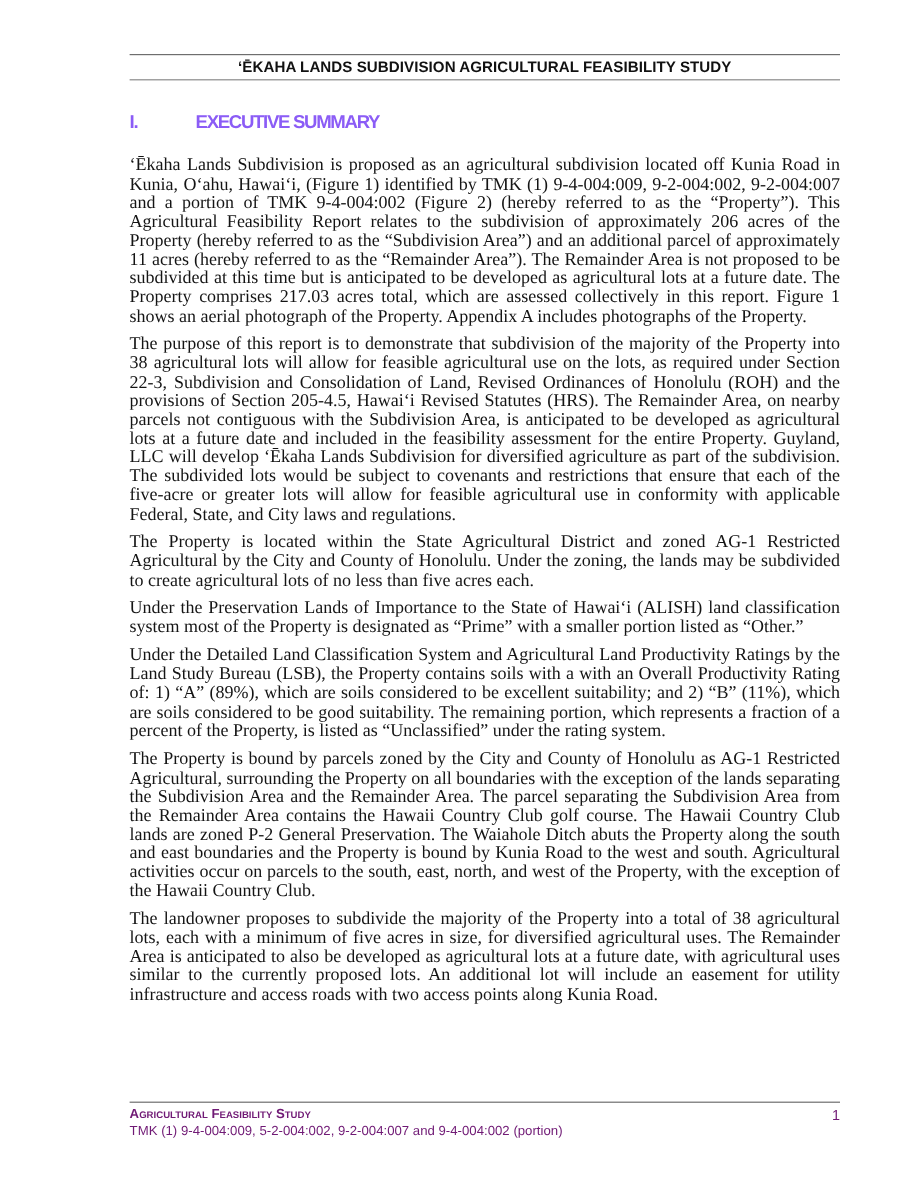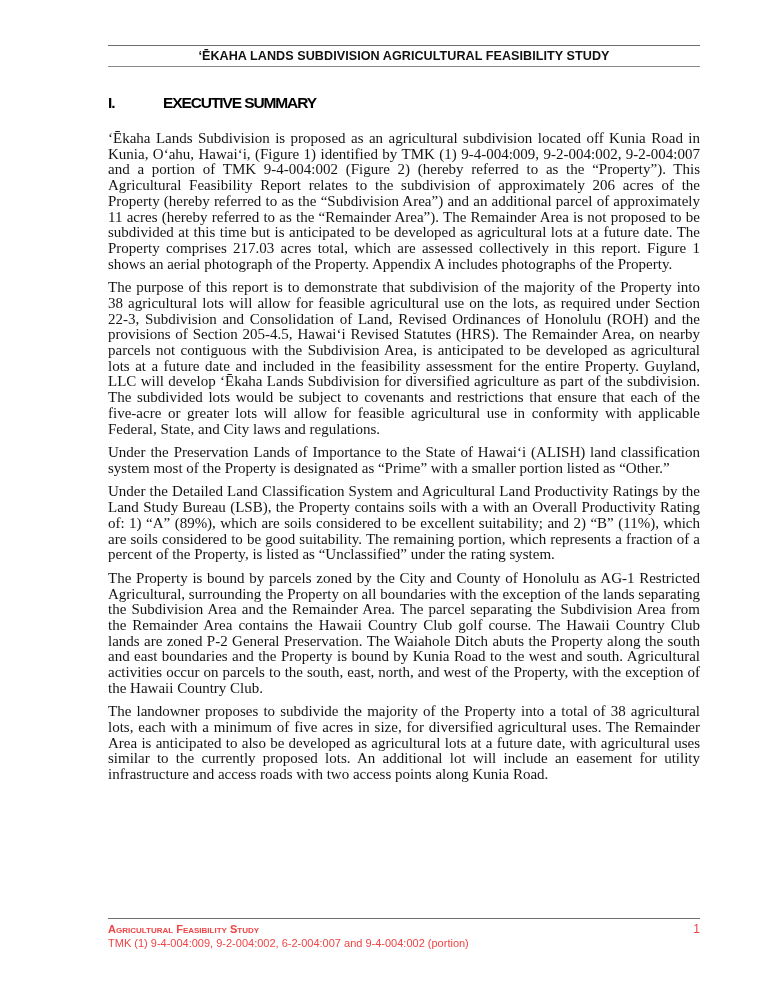--- a/index.html
+++ b/index.html
@@ -40,21 +40,21 @@
       white-space: nowrap;
     }
     .section-heading {
       position: absolute;
       left: 0;
       top: 93px;
       font-family: "Liberation Sans", sans-serif;
       font-weight: bold;
       font-size: 15.5px;
       letter-spacing: -1.1px;
-      color: #000000;
+      color: #8b5cf6;
       white-space: nowrap;
       line-height: 20px;
     }
     .section-heading .num {
       display: inline-block;
       width: 55px;
     }
     .body-text {
       position: absolute;
       left: 0;
@@ -69,21 +69,21 @@
       margin: 0 0 7.9px 0;
       text-align: justify;
     }
     .running-footer {
       position: absolute;
       left: 0;
       top: 918px;
       width: 592px;
       border-top: 1px solid #6e6e6e;
       font-family: "Liberation Sans", sans-serif;
-      color: #ef4444;
+      color: #701a75;
     }
     .footer-title {
       display: block;
       margin-top: 3px;
       font-weight: bold;
       font-size: 11px;
       font-variant: small-caps;
       line-height: 14px;
       white-space: nowrap;
     }
@@ -110,25 +110,26 @@
     <span>‘ĒKAHA LANDS SUBDIVISION AGRICULTURAL FEASIBILITY STUDY</span>
   </div>
 
   <div class="section-heading">
     <span class="num">I.</span><span>EXECUTIVE SUMMARY</span>
   </div>
 
   <div class="body-text">
     <p>‘Ēkaha Lands Subdivision is proposed as an agricultural subdivision located off Kunia Road in Kunia, O‘ahu, Hawai‘i, (Figure 1) identified by TMK (1) 9-4-004:009, 9-2-004:002, 9-2-004:007 and a portion of TMK 9-4-004:002 (Figure 2) (hereby referred to as the “Property”). This Agricultural Feasibility Report relates to the subdivision of approximately 206 acres of the Property (hereby referred to as the “Subdivision Area”) and an additional parcel of approximately 11 acres (hereby referred to as the “Remainder Area”). The Remainder Area is not proposed to be subdivided at this time but is anticipated to be developed as agricultural lots at a future date. The Property comprises 217.03 acres total, which are assessed collectively in this report. Figure 1 shows an aerial photograph of the Property. Appendix A includes photographs of the Property.</p>
     <p>The purpose of this report is to demonstrate that subdivision of the majority of the Property into 38 agricultural lots will allow for feasible agricultural use on the lots, as required under Section 22-3, Subdivision and Consolidation of Land, Revised Ordinances of Honolulu (ROH) and the provisions of Section 205-4.5, Hawai‘i Revised Statutes (HRS). The Remainder Area, on nearby parcels not contiguous with the Subdivision Area, is anticipated to be developed as agricultural lots at a future date and included in the feasibility assessment for the entire Property. Guyland, LLC will develop ‘Ēkaha Lands Subdivision for diversified agriculture as part of the subdivision. The subdivided lots would be subject to covenants and restrictions that ensure that each of the five-acre or greater lots will allow for feasible agricultural use in conformity with applicable Federal, State, and City laws and regulations.</p>
+    <p>The Property is located within the State Agricultural District and zoned AG-1 Restricted Agricultural by the City and County of Honolulu. Under the zoning, the lands may be subdivided to create agricultural lots of no less than five acres each.</p>
     <p>Under the Preservation Lands of Importance to the State of Hawai‘i (ALISH) land classification system most of the Property is designated as “Prime” with a smaller portion listed as “Other.”</p>
     <p>Under the Detailed Land Classification System and Agricultural Land Productivity Ratings by the Land Study Bureau (LSB), the Property contains soils with a with an Overall Productivity Rating of: 1) “A” (89%), which are soils considered to be excellent suitability; and 2) “B” (11%), which are soils considered to be good suitability. The remaining portion, which represents a fraction of a percent of the Property, is listed as “Unclassified” under the rating system.</p>
     <p>The Property is bound by parcels zoned by the City and County of Honolulu as AG-1 Restricted Agricultural, surrounding the Property on all boundaries with the exception of the lands separating the Subdivision Area and the Remainder Area. The parcel separating the Subdivision Area from the Remainder Area contains the Hawaii Country Club golf course. The Hawaii Country Club lands are zoned P-2 General Preservation. The Waiahole Ditch abuts the Property along the south and east boundaries and the Property is bound by Kunia Road to the west and south. Agricultural activities occur on parcels to the south, east, north, and west of the Property, with the exception of the Hawaii Country Club.</p>
     <p>The landowner proposes to subdivide the majority of the Property into a total of 38 agricultural lots, each with a minimum of five acres in size, for diversified agricultural uses. The Remainder Area is anticipated to also be developed as agricultural lots at a future date, with agricultural uses similar to the currently proposed lots. An additional lot will include an easement for utility infrastructure and access roads with two access points along Kunia Road.</p>
   </div>
 
   <div class="running-footer">
     <span class="footer-title">Agricultural Feasibility Study</span>
-    <span class="footer-tmk">TMK (1) 9-4-004:009, 9-2-004:002, 6-2-004:007 and 9-4-004:002 (portion)</span>
+    <span class="footer-tmk">TMK (1) 9-4-004:009, 5-2-004:002, 9-2-004:007 and 9-4-004:002 (portion)</span>
     <span class="page-number">1</span>
   </div>
 
 </div>
 
 </body></html>

